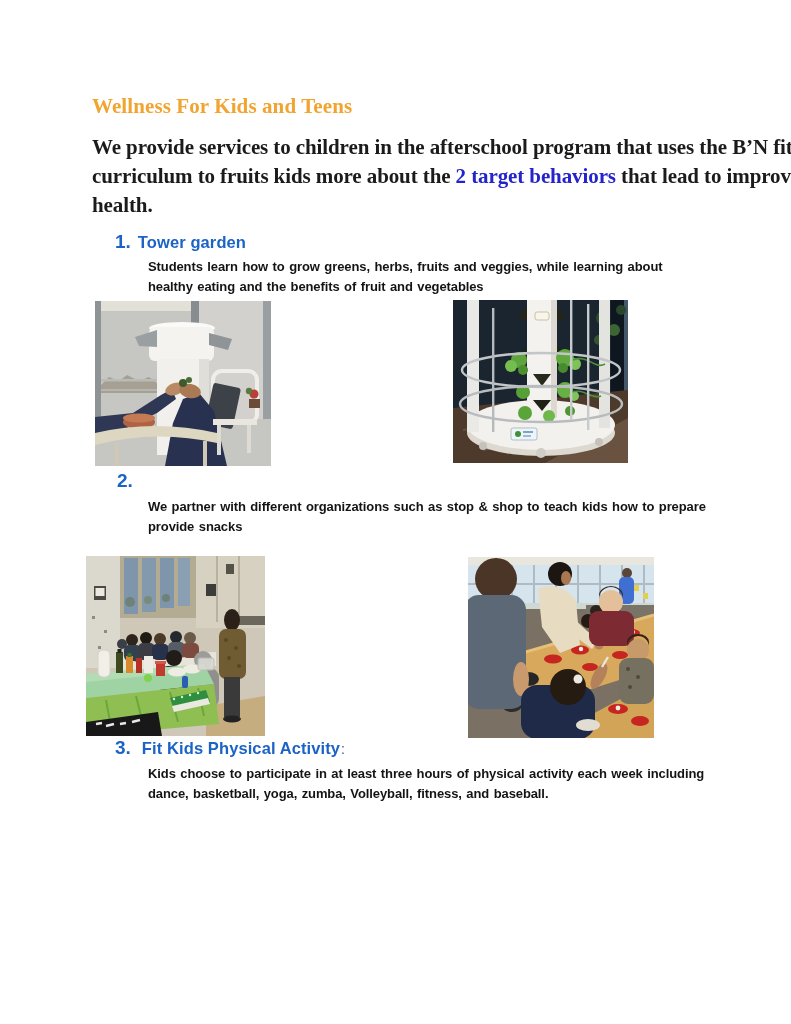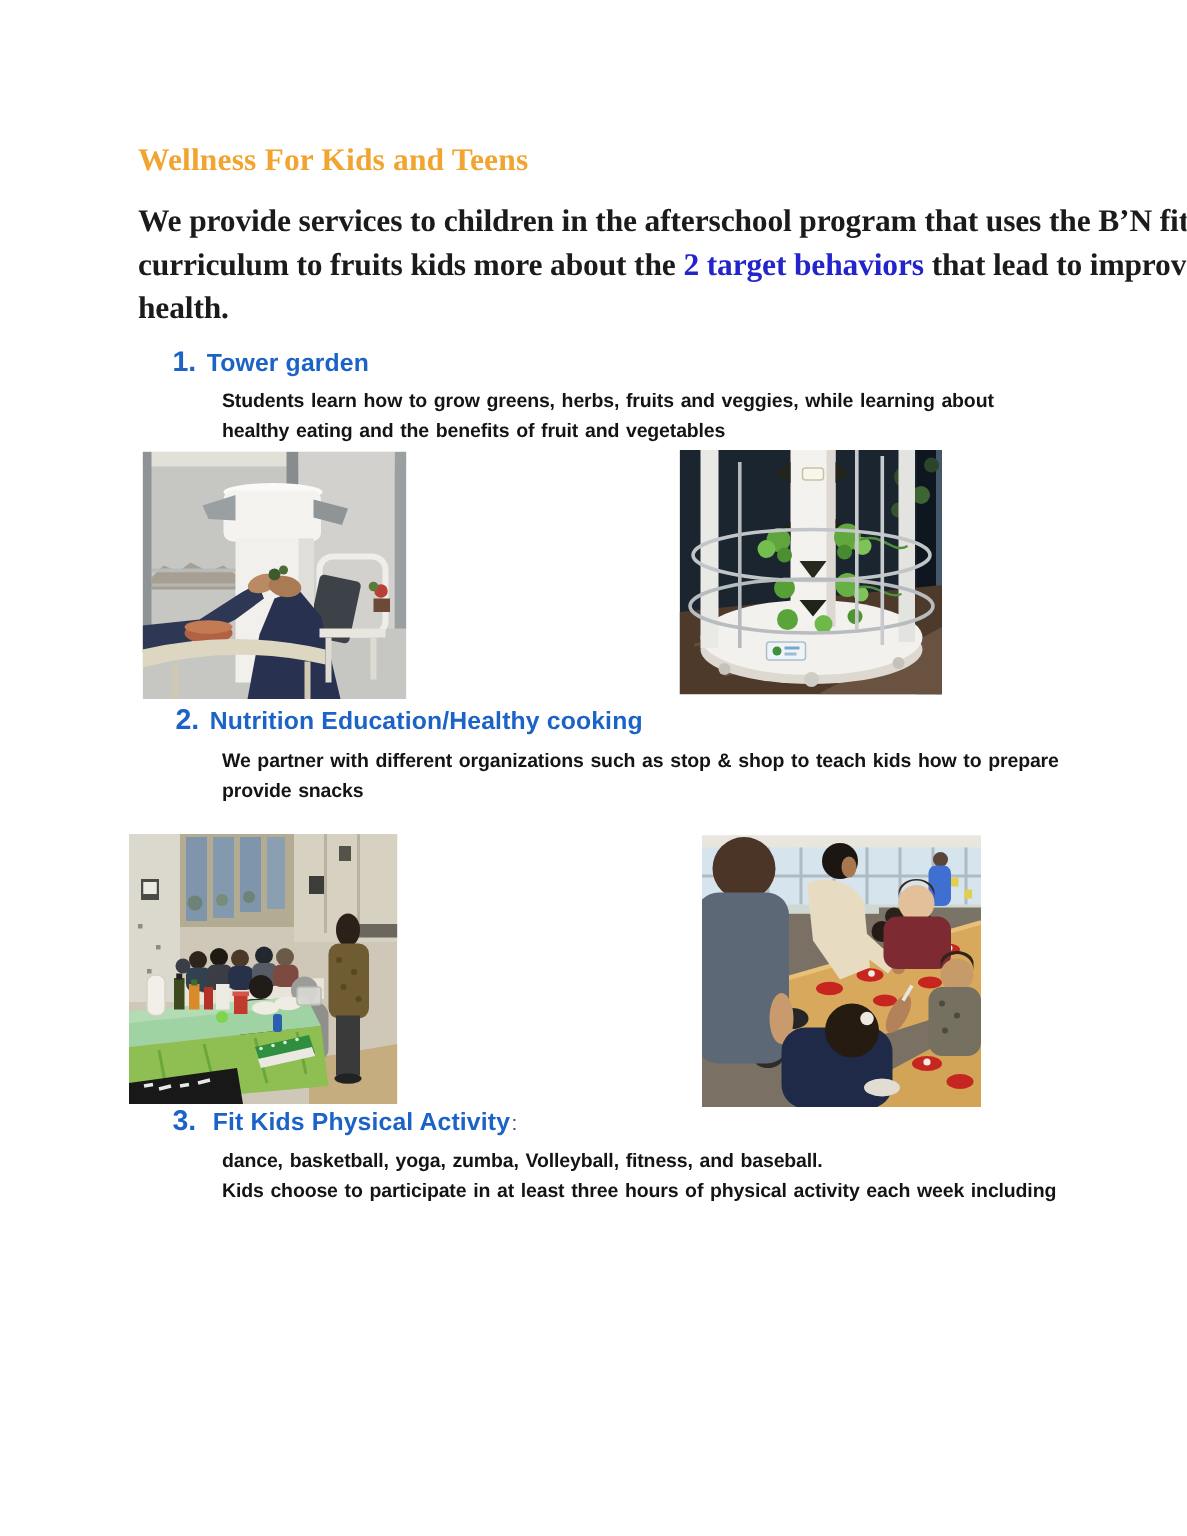--- a/index.html
+++ b/index.html
@@ -176,21 +176,20 @@
       <rect x="117" y="0" width="2.4" height="120" fill="#c8cbcd"></rect>
       <rect x="58" y="128" width="26" height="12" rx="2" fill="#eef4f7" stroke="#aebfca" stroke-width="1"></rect>
       <circle cx="65" cy="134" r="3" fill="#3f8f3c"></circle>
       <rect x="70" y="131" width="10" height="2" fill="#7aa7c9"></rect>
         <rect x="70" y="135" width="8" height="2" fill="#9bbcd4"></rect>
     </svg>
   </div>
 
   <div class="sec-heading" id="h2">
     <span class="num">2.</span>
-    <span class="txt">Nutrition Education/Healthy cooking</span>
   </div>
   <div class="sec-body" id="b2">
     <div class="line">We partner with different organizations such as stop &amp; shop to teach kids how to prepare</div>
     <div class="line">provide snacks</div>
   </div>
 
   <div class="photo" id="photo-c">
     <svg width="179" height="180" viewBox="0 0 179 180" xmlns="http://www.w3.org/2000/svg">
       <rect width="179" height="180" fill="#cfc8b8"></rect>
       <rect x="34" y="0" width="76" height="62" fill="#b4ab93"></rect>
@@ -334,17 +333,17 @@
       <ellipse cx="120" cy="168" rx="12" ry="6" fill="#e2ddd2"></ellipse>
     </svg>
   </div>
 
   <div class="sec-heading" id="h3">
     <span class="num">3.</span>
     <span class="txt">Fit Kids Physical Activity</span>
     <span class="suffix">:</span>
   </div>
   <div class="sec-body" id="b3">
+    <div class="line">Kids choose to participate in at least three hours of physical activity each week including</div>
     <div class="line">dance, basketball, yoga, zumba, Volleyball, fitness, and baseball.</div>
-    <div class="line">Kids choose to participate in at least three hours of physical activity each week including</div>
   </div>
 
 </div>
 
 </body></html>

